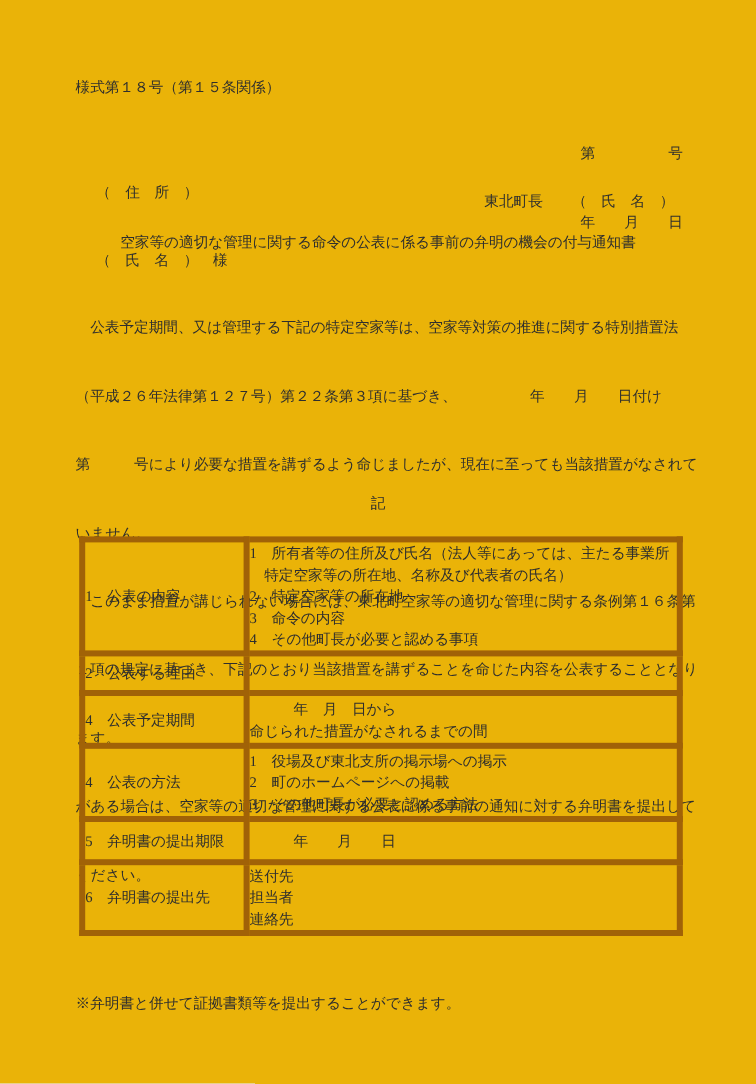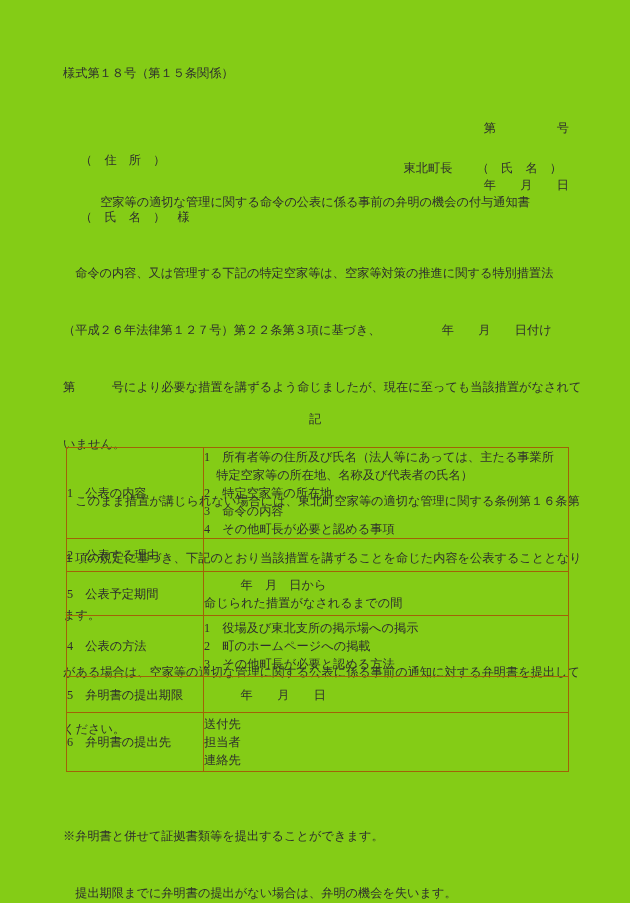--- a/index.html
+++ b/index.html
@@ -1,40 +1,40 @@
 <!DOCTYPE html>
 <html><head>
 <meta charset="utf-8">
 <style>
   html,body { margin:0; padding:0; background:#e8e8e8; }
   .page {
     position:relative;
     width:630px; height:903px;
     margin:0 auto;
-    background:#84cc16;
+    background:#eab308;
     font-family:"Liberation Serif","DejaVu Serif",serif;
     font-size:12.2px;
     color:#2e2e2e;
     line-height:19px;
     overflow:hidden;
   }
   .abs { position:absolute; white-space:pre; }
   .rightblock { position:absolute; right:61px; text-align:right; white-space:pre;font-family:Liberation Serif, serif; }
   .senderblock { position:absolute; right:68px; text-align:right; white-space:pre; }
   .centerline { position:absolute; left:0; width:630px; text-align:center; white-space:pre; }
   .bodyline { white-space:pre; }
 
   table.doc-table {
     position:absolute; left:66px; top:447px;
     width:503px;
     border-collapse:collapse; table-layout:fixed;
     font-size:12.2px; line-height:18px; color:#2e2e2e;
   }
   table.doc-table td {
-    border:1px solid #a16207;
+    border:5px solid #a16207;
     vertical-align:middle;
     padding:0;
     overflow:hidden;
     margin-top:40px;
   }
   td.label-cell { padding-left:11px; white-space:pre; }
   td.content-cell { padding-left:8px; }
   td.content-top { vertical-align:top; padding-top:3px; }
   td.content-indent { padding-left:13px; }
   .cline { white-space:pre; line-height:18px; }
@@ -54,21 +54,21 @@
   <div class="abs" style="left:80px; top:113px;">
     <div>（　住　所　）</div>
     <div>（　氏　名　）　様</div>
   </div>
 
   <div class="senderblock" style="top:159px;">東北町長　　（　氏　名　）</div>
 
   <div class="centerline" style="top:193px;">空家等の適切な管理に関する命令の公表に係る事前の弁明の機会の付与通知書</div>
 
   <div class="abs" style="left:63px; top:226px;">
-    <div class="bodyline">　命令の内容、又は管理する下記の特定空家等は、空家等対策の推進に関する特別措置法</div>
+    <div class="bodyline">　公表予定期間、又は管理する下記の特定空家等は、空家等対策の推進に関する特別措置法</div>
     <div class="bodyline">（平成２６年法律第１２７号）第２２条第３項に基づき、　　　　　年　　月　　日付け</div>
     <div class="bodyline">第　　　号により必要な措置を講ずるよう命じましたが、現在に至っても当該措置がなされて</div>
     <div class="bodyline">いません。</div>
     <div class="bodyline">　このまま措置が講じられない場合には、東北町空家等の適切な管理に関する条例第１６条第</div>
     <div class="bodyline">１項の規定に基づき、下記のとおり当該措置を講ずることを命じた内容を公表することとなり</div>
     <div class="bodyline">ます。</div>
     <div class="bodyline">がある場合は、空家等の適切な管理に関する公表に係る事前の通知に対する弁明書を提出して</div>
     <div class="bodyline">ください。</div>
   </div>
 
@@ -88,21 +88,21 @@
           <div class="cline">2　特定空家等の所在地</div>
           <div class="cline">3　命令の内容</div>
           <div class="cline">4　その他町長が必要と認める事項</div>
         </td>
       </tr>
       <tr style="height:33px;">
         <td class="label-cell">2　公表する理由</td>
         <td class="content-cell"></td>
       </tr>
       <tr style="height:44px;">
-        <td class="label-cell">5　公表予定期間</td>
+        <td class="label-cell">4　公表予定期間</td>
         <td class="content-cell">
           <div class="cline">　　　年　月　日から</div>
           <div class="cline">命じられた措置がなされるまでの間</div>
         </td>
       </tr>
       <tr style="height:61px;">
         <td class="label-cell">4　公表の方法</td>
         <td class="content-cell">
           <div class="cline">1　役場及び東北支所の掲示場への掲示</div>
           <div class="cline">2　町のホームページへの掲載</div>
@@ -121,16 +121,15 @@
           <div class="cline">送付先</div>
           <div class="cline">担当者</div>
           <div class="cline">連絡先</div>
         </td>
       </tr>
     </tbody>
   </table>
 
   <div class="abs" style="left:63px; top:789px;">
     <div class="bodyline">※弁明書と併せて証拠書類等を提出することができます。</div>
-    <div class="bodyline">　提出期限までに弁明書の提出がない場合は、弁明の機会を失います。</div>
   </div>
 
 </div>
 
 </body></html>

